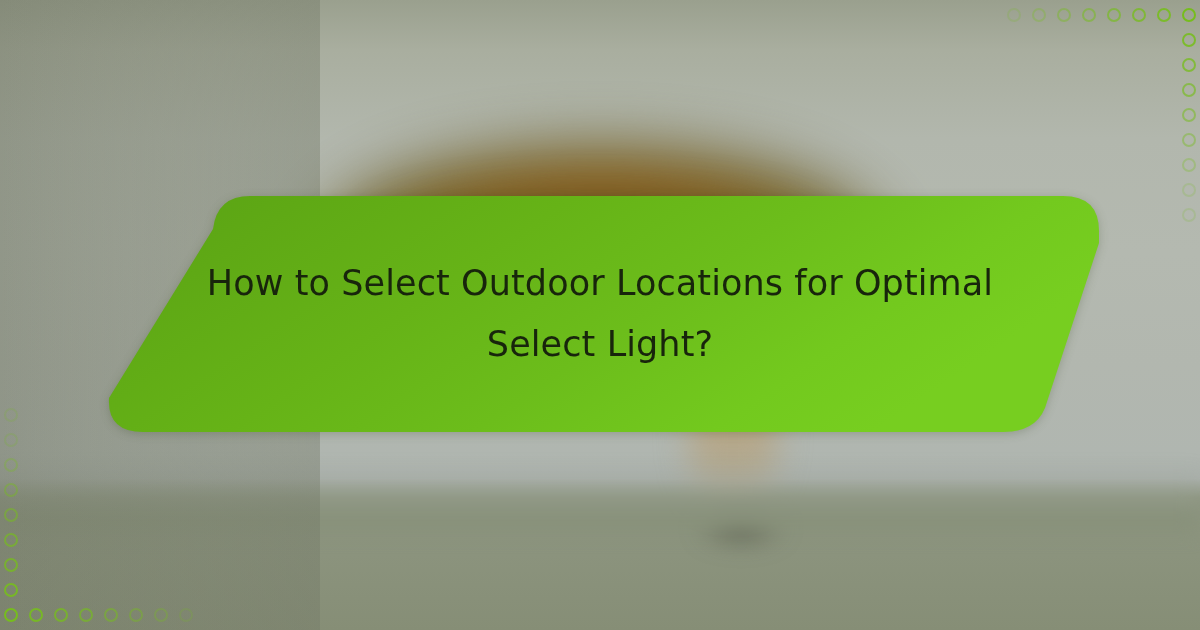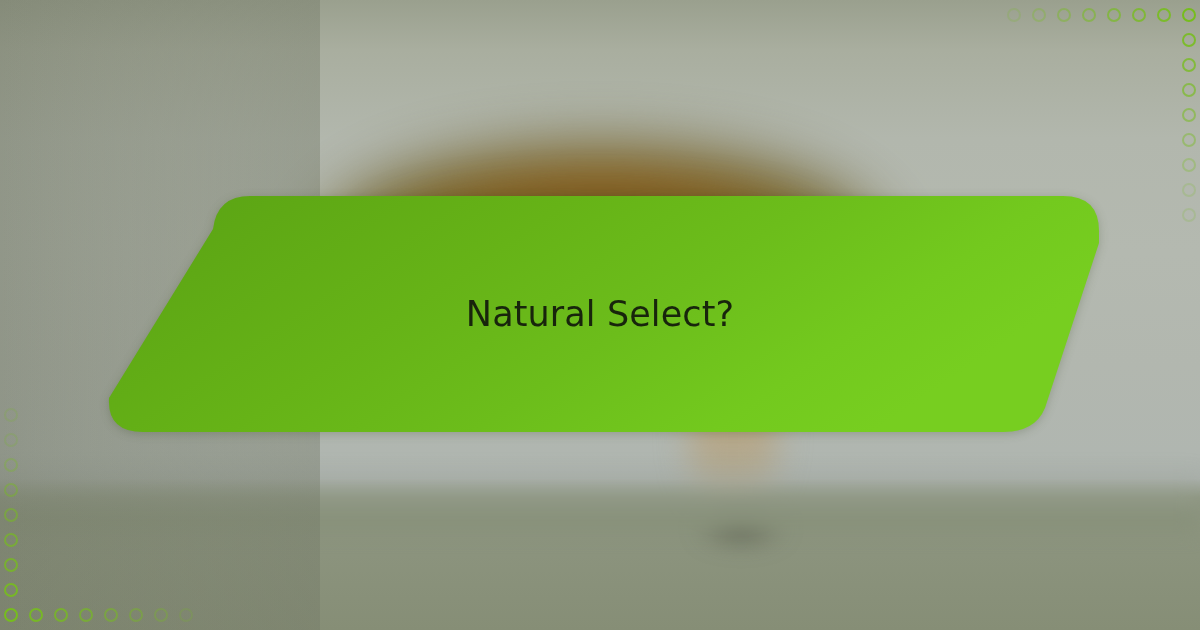--- a/index.html
+++ b/index.html
@@ -201,16 +201,17 @@
                L 1004 50
                L 950 215
                Q 940 239 908 239
                L 48 239
                Q 12 239 14 205
                Z"></path>
     </svg>
   </div>
 
   <div id="headline">
-    <div class="line">Natural Select?</div>
+    <div class="line">How to Select Outdoor Locations for Optimal</div>
+    <div class="line">Select Light?</div>
   </div>
 
 </div>
 
 </body></html>

